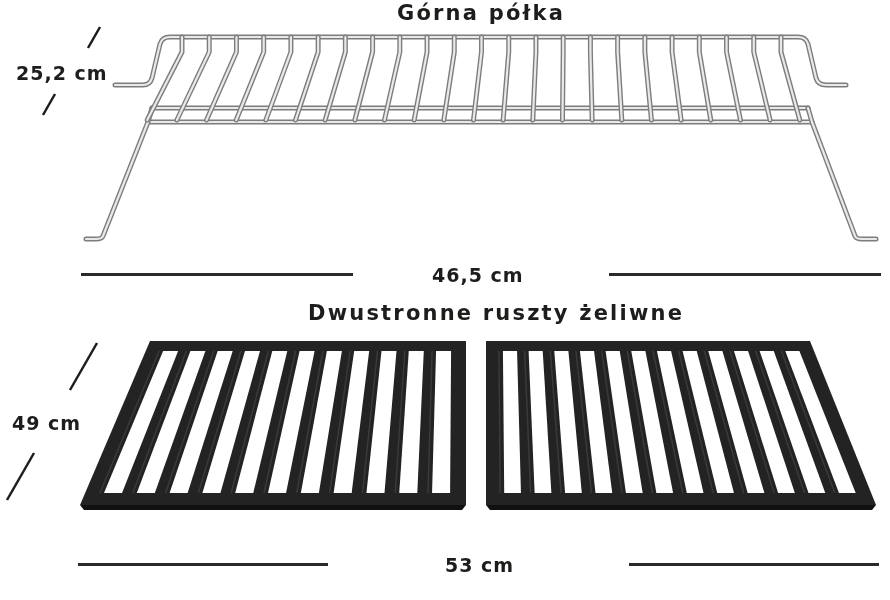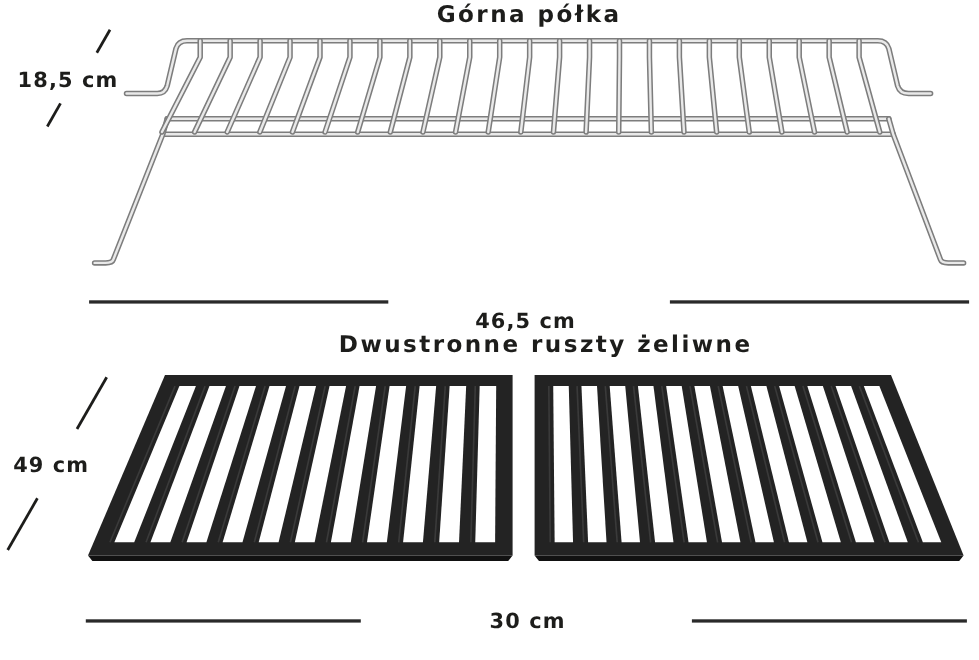--- a/index.html
+++ b/index.html
@@ -146,24 +146,24 @@
       </g>
     </g>
 
   <g stroke="#1d1d1b" stroke-width="2.5">
     <line x1="97" y1="343" x2="70" y2="390"></line>
     <line x1="34" y1="453" x2="7" y2="500"></line>
   </g>
 </svg>
 
 <div class="title" style="left:397px; top:1px;">Górna półka</div>
-<div class="dim" style="left:16px; top:62px;">18,5 cm</div>
+<div class="dim" style="left:16px; top:62px;">25,2 cm</div>
 
 <div class="hline" style="left:81px; top:273px; width:272px;"></div>
-<div class="dim" style="left:432px; top:281px;">46,5 cm</div>
+<div class="dim" style="left:432px; top:264px;">46,5 cm</div>
 <div class="hline" style="left:609px; top:273px; width:272px;"></div>
 
 <div class="title" style="left:308px; top:301px;">Dwustronne ruszty żeliwne</div>
 <div class="dim" style="left:12px; top:412px;">49 cm</div>
 
 <div class="hline" style="left:78px; top:563px; width:250px;"></div>
-<div class="dim" style="left:445px; top:554px;">30 cm</div>
+<div class="dim" style="left:445px; top:554px;">53 cm</div>
 <div class="hline" style="left:629px; top:563px; width:250px;"></div>
 
 </body></html>

